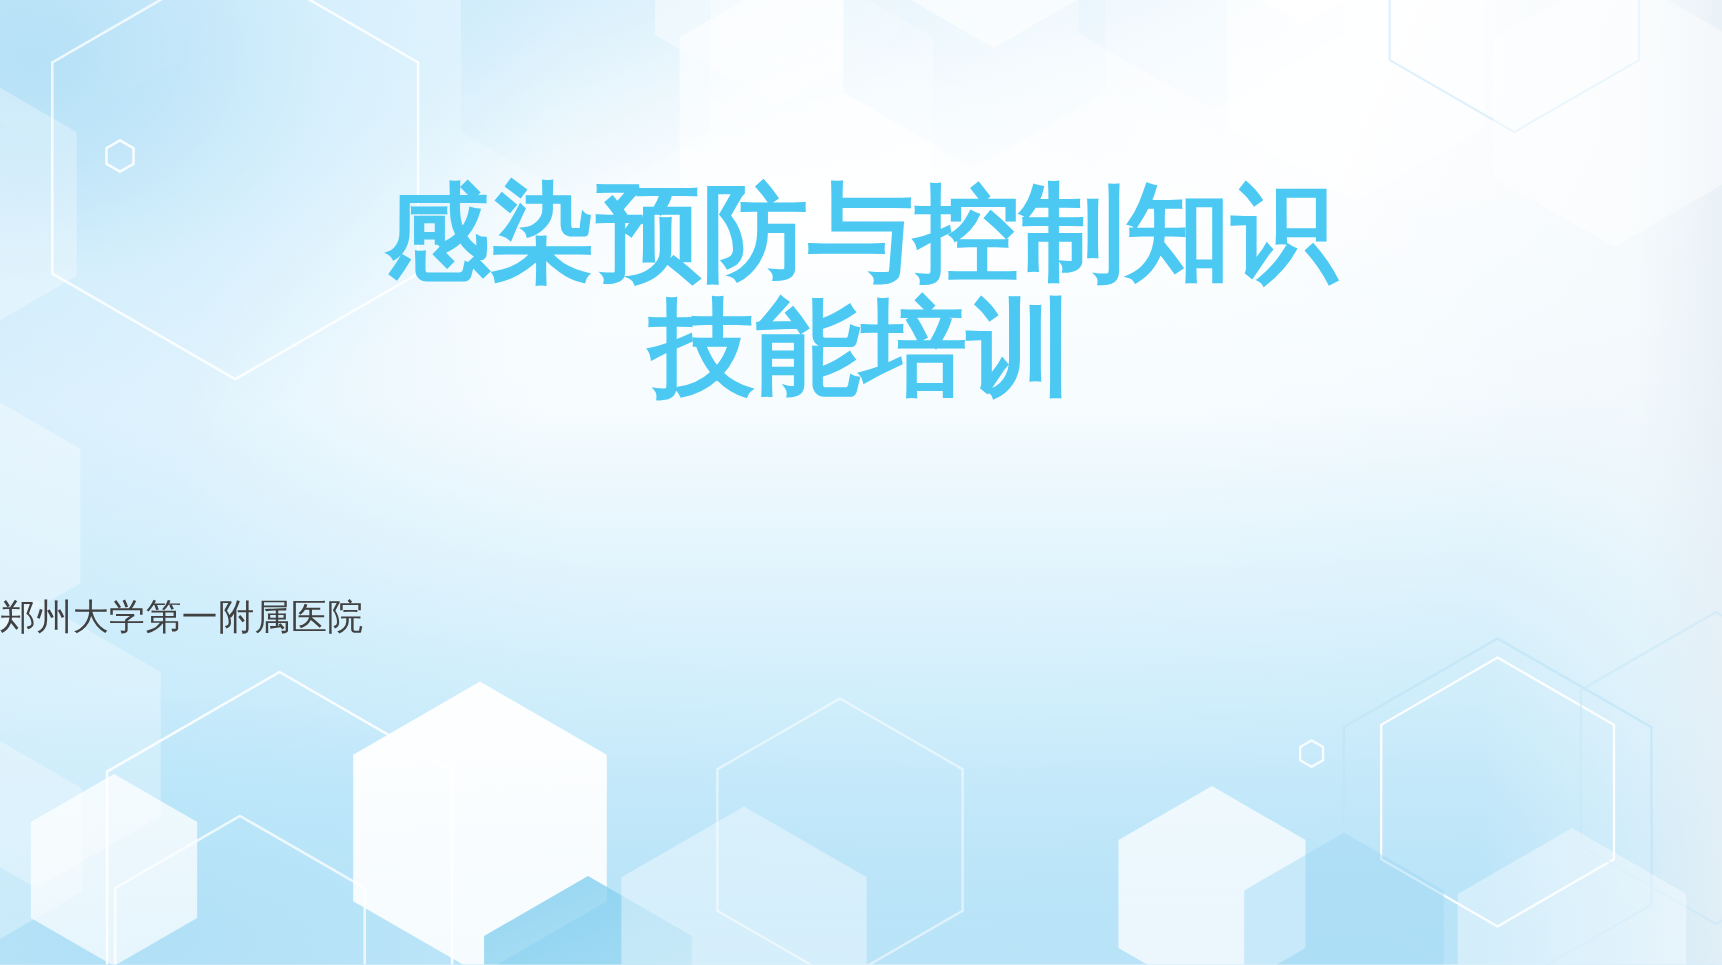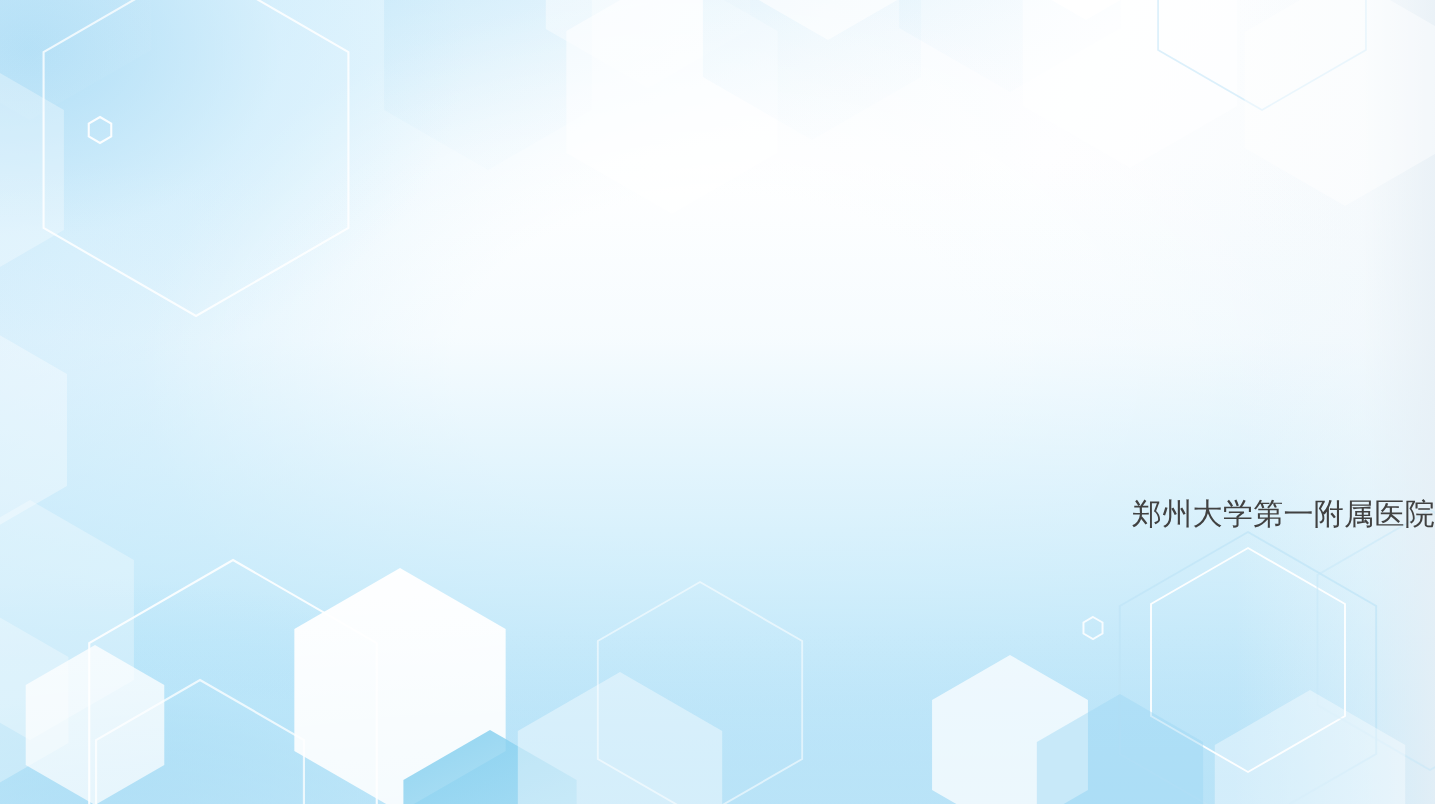--- a/index.html
+++ b/index.html
@@ -76,21 +76,21 @@
     font-family: "DejaVu Sans", "Liberation Sans", sans-serif;
     white-space: nowrap;
   }
   #title-line-2 { margin-top: 4px; }
 
   #subtitle-block {
     position: absolute;
     top: 494px;
     left: 0;
     right: 0;
-    text-align: right;
+    text-align: left;
   }
   .subtitle-line {
     display: block;
     color: #414141;
     font-size: 30px;
     font-weight: 400;
     font-family: "Liberation Sans", "DejaVu Sans", sans-serif;
     letter-spacing: 0.01em;
   }
   #subtitle-date { margin-top: 32px; }
@@ -189,19 +189,23 @@
       </g>
       <use href="#hex" transform="translate(1120,790) scale(96)" fill="#9ed7f3" opacity="0.45"></use>
       <use href="#hex" transform="translate(1310,800) scale(110)" fill="#ffffff" opacity="0.38"></use>
 
       <use href="#hex" transform="translate(1093,628) scale(11)" fill="none" stroke="#ffffff" stroke-opacity="0.85" stroke-width="0.18"></use>
     </svg>
   </div>
 
   <div id="content">
 
+    <div id="title-block">
+      <span class="title-line" id="title-line-1">感染预防与控制知识</span>
+      <span class="title-line" id="title-line-2">技能培训</span>
+    </div>
 
     <div id="subtitle-block">
       <span class="subtitle-line" id="subtitle-org">郑州大学第一附属医院</span>
     </div>
 
   </div>
 </div>
 
 </body></html>

